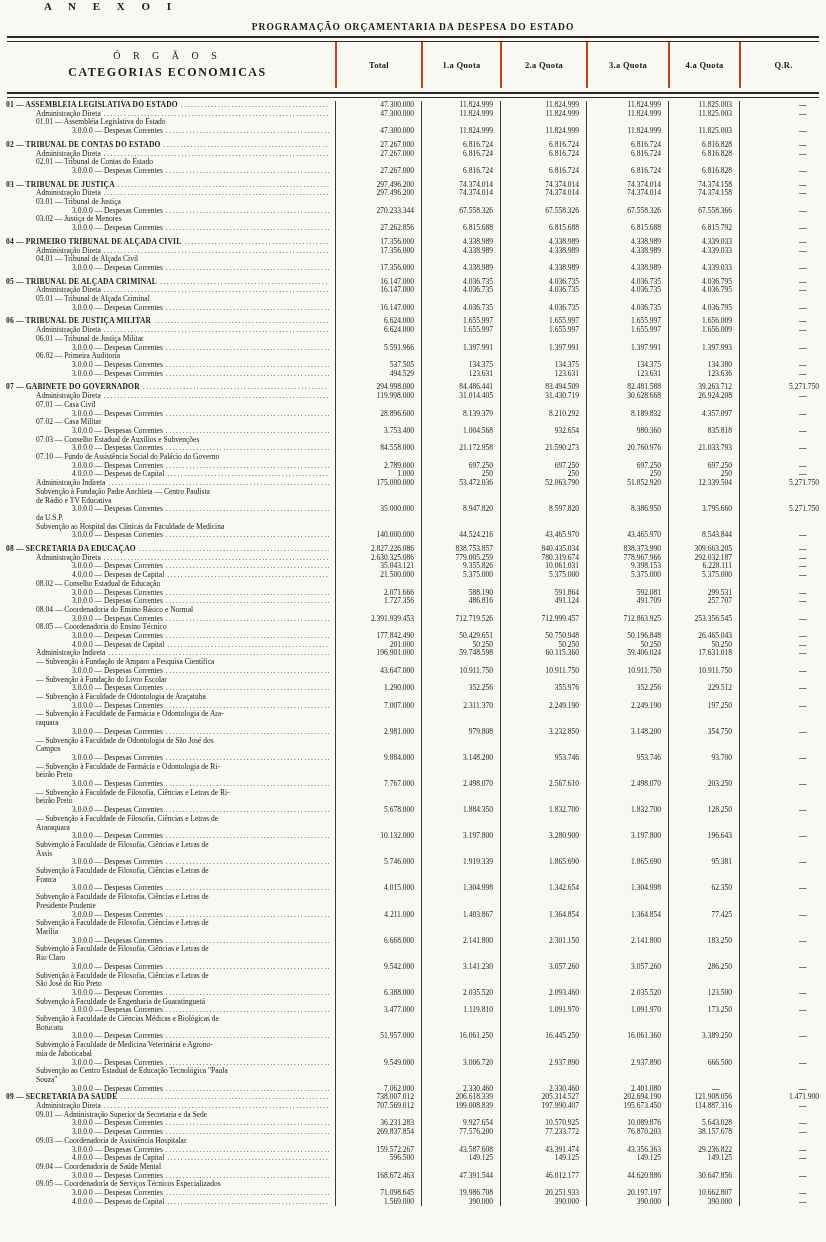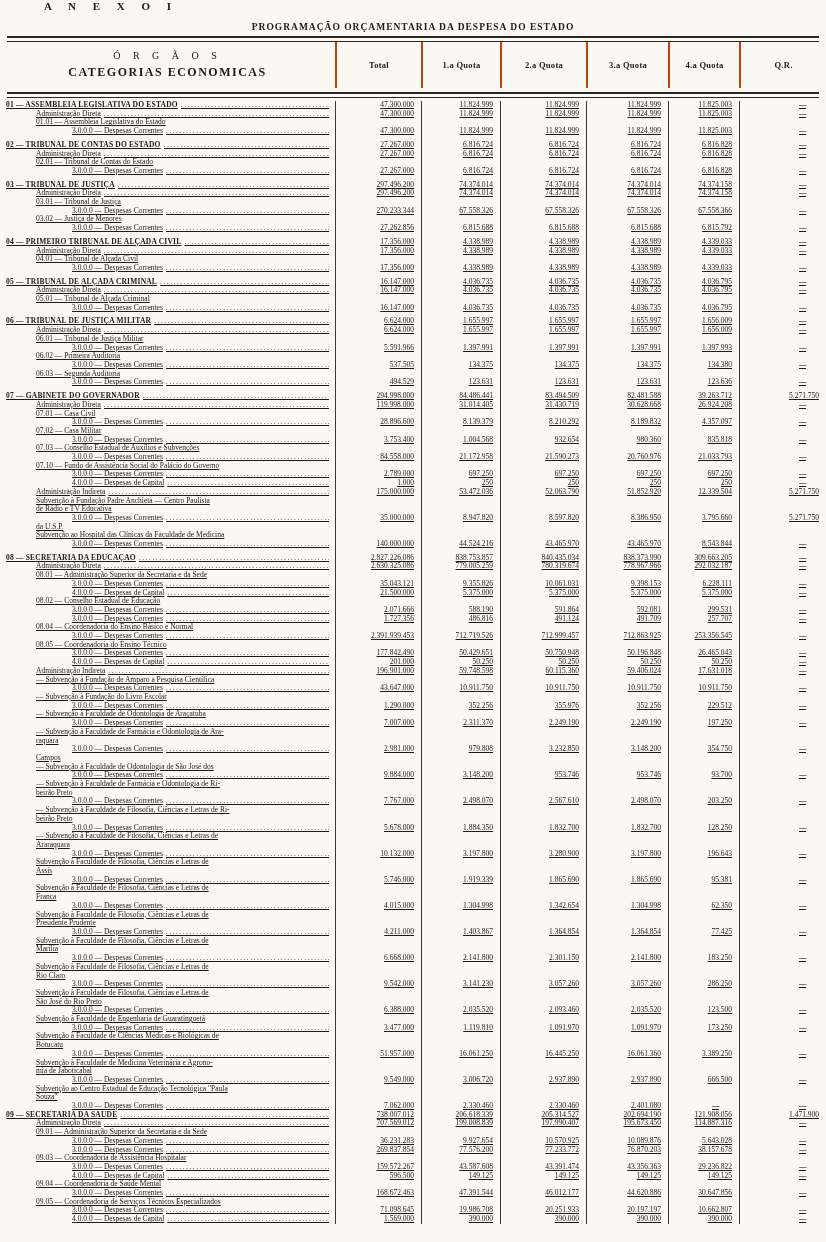--- a/index.html
+++ b/index.html
@@ -8,21 +8,21 @@
   .doc-title{text-align:left;font-weight:bold;font-size:11px;letter-spacing:7px;margin-left:44px;}
   .doc-subtitle{text-align:center;font-weight:bold;font-size:9.5px;letter-spacing:1px;margin-top:10px;}
   .rule-double{margin:4px 7px 0 7px;border-top:2px solid #2a2925;border-bottom:1px solid #2a2925;height:3px;}
   .grid{display:grid;grid-template-columns:335px 86px 79px 86px 82px 71px 87px;}
   .thead{height:46px;}
   .thead .hc{border-left:2px solid #c2410c;display:flex;flex-direction:column;justify-content:center;align-items:center;font-weight:bold;}
   .thead .hc:first-child{border-left:none;}
   .h-line1{font-size:10px;letter-spacing:5px;font-weight:normal;}
   .h-line2{font-size:12px;letter-spacing:1.5px;margin-top:4px;font-weight:bold;}
   .h-col{font-size:8.5px;letter-spacing:0.3px;}
-  .tbody{padding-top:3px;text-decoration:underline;}
+  .tbody{padding-top:3px;}
   .row{line-height:8.7px;font-size:7.5px;}
   .row .c{border-left:1px solid #3a3832;overflow:hidden;}
   .row .c0{border-left:none;display:flex;align-items:baseline;padding-right:3px;}
   .i0{padding-left:6px;}
   .i1{padding-left:36px;}
   .i2{padding-left:72px;}
   .lbl{white-space:nowrap;}
   .bold .lbl{font-weight:bold;letter-spacing:0.2px;}
   .leader{flex:1 1 auto;overflow:hidden;white-space:nowrap;margin:0 3px;letter-spacing:1.5px;color:#2a2925;}
   .leader::after{content:"..........................................................................................................................................";}
@@ -422,31 +422,20 @@
           <span class="leader"></span>
         </div>
         <div class="c v">537.505</div>
         <div class="c v">134.375</div>
         <div class="c v">134.375</div>
         <div class="c v">134.375</div>
         <div class="c v">134.380</div>
         <div class="c v dash">—</div>
       </div>
       <div class="grid row">
-        <div class="c c0 i1">
-          <span class="lbl">06.03 — Segunda Auditoria</span>
-        </div>
-        <div class="c v"></div>
-        <div class="c v"></div>
-        <div class="c v"></div>
-        <div class="c v"></div>
-        <div class="c v"></div>
-        <div class="c v"></div>
-      </div>
-      <div class="grid row">
         <div class="c c0 i2">
           <span class="lbl">3.0.0.0 — Despesas Correntes</span>
           <span class="leader"></span>
         </div>
         <div class="c v">494.529</div>
         <div class="c v">123.631</div>
         <div class="c v">123.631</div>
         <div class="c v">123.631</div>
         <div class="c v">123.636</div>
         <div class="c v dash">—</div>
@@ -695,31 +684,20 @@
           <span class="leader"></span>
         </div>
         <div class="c v">2.630.325.086</div>
         <div class="c v">779.005.259</div>
         <div class="c v">780.319.674</div>
         <div class="c v">778.967.966</div>
         <div class="c v">292.032.187</div>
         <div class="c v dash">—</div>
       </div>
       <div class="grid row">
-        <div class="c c0 i1">
-          <span class="lbl">08.01 — Administração Superior da Secretaria e da Sede</span>
-        </div>
-        <div class="c v"></div>
-        <div class="c v"></div>
-        <div class="c v"></div>
-        <div class="c v"></div>
-        <div class="c v"></div>
-        <div class="c v"></div>
-      </div>
-      <div class="grid row">
         <div class="c c0 i2">
           <span class="lbl">3.0.0.0 — Despesas Correntes</span>
           <span class="leader"></span>
         </div>
         <div class="c v">35.043.121</div>
         <div class="c v">9.355.826</div>
         <div class="c v">10.061.031</div>
         <div class="c v">9.398.153</div>
         <div class="c v">6.228.111</div>
         <div class="c v dash">—</div>
@@ -939,32 +917,32 @@
         </div>
         <div class="c v">2.981.000</div>
         <div class="c v">979.808</div>
         <div class="c v">3.232.850</div>
         <div class="c v">3.148.200</div>
         <div class="c v">354.750</div>
         <div class="c v dash">—</div>
       </div>
       <div class="grid row">
         <div class="c c0 i1">
+          <span class="lbl">— Subvenção à Faculdade de Odontologia de São José dos</span>
+        </div>
+        <div class="c v"></div>
+        <div class="c v"></div>
+        <div class="c v"></div>
+        <div class="c v"></div>
+        <div class="c v"></div>
+        <div class="c v"></div>
+      </div>
+      <div class="grid row">
+        <div class="c c0 i1">
           <span class="lbl">Campos</span>
-        </div>
-        <div class="c v"></div>
-        <div class="c v"></div>
-        <div class="c v"></div>
-        <div class="c v"></div>
-        <div class="c v"></div>
-        <div class="c v"></div>
-      </div>
-      <div class="grid row">
-        <div class="c c0 i1">
-          <span class="lbl">— Subvenção à Faculdade de Odontologia de São José dos</span>
         </div>
         <div class="c v"></div>
         <div class="c v"></div>
         <div class="c v"></div>
         <div class="c v"></div>
         <div class="c v"></div>
         <div class="c v"></div>
       </div>
       <div class="grid row">
         <div class="c c0 i2">

